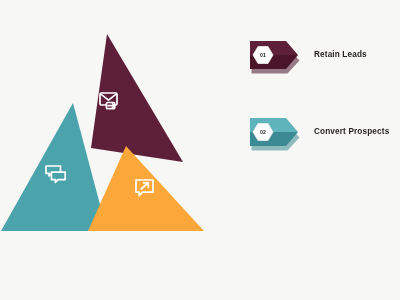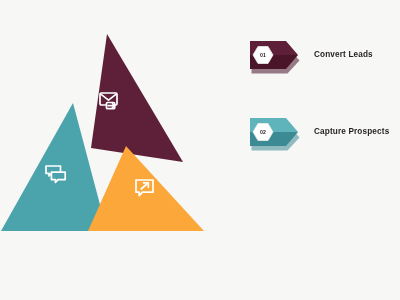--- a/index.html
+++ b/index.html
@@ -126,31 +126,31 @@
           <polygon points="10,40 46,40 58,27 46,14 10,14" fill="#4A1429" opacity="0.55" transform="translate(1.5,2.5)"></polygon>
 
           <polygon points="10,24 46,24 58,24 46,10 10,10" fill="#5E1F38"></polygon>
 
           <polygon points="10,24 58,24 46,38 10,38" fill="#4A1429"></polygon>
 
           <polygon points="13,24 18,15.5 28,15.5 33,24 28,32.5 18,32.5" fill="#FFFFFF" stroke="#EDEDED" stroke-width="0.8"></polygon>
           <text class="num-text" x="23" y="26" text-anchor="middle">01</text>
         </svg>
       </div>
-      <div class="legend-label">Convert Leads</div>
+      <div class="legend-label">Retain Leads</div>
     </div>
 
     <div class="legend-row r1">
       <div class="badge">
         <svg width="64" height="48" viewBox="0 0 64 48">
           <polygon points="10,40 46,40 58,27 46,14 10,14" fill="#3C8A93" opacity="0.55" transform="translate(1.5,2.5)"></polygon>
           <polygon points="10,24 46,24 58,24 46,10 10,10" fill="#5FB3BB"></polygon>
           <polygon points="10,24 58,24 46,38 10,38" fill="#3C8A93"></polygon>
           <polygon points="13,24 18,15.5 28,15.5 33,24 28,32.5 18,32.5" fill="#FFFFFF" stroke="#EDEDED" stroke-width="0.8"></polygon>
           <text class="num-text" x="23" y="26" text-anchor="middle">02</text>
         </svg>
       </div>
-      <div class="legend-label">Capture Prospects</div>
+      <div class="legend-label">Convert Prospects</div>
     </div>
 
 
   </div>
 </div>
 
 </body></html>

